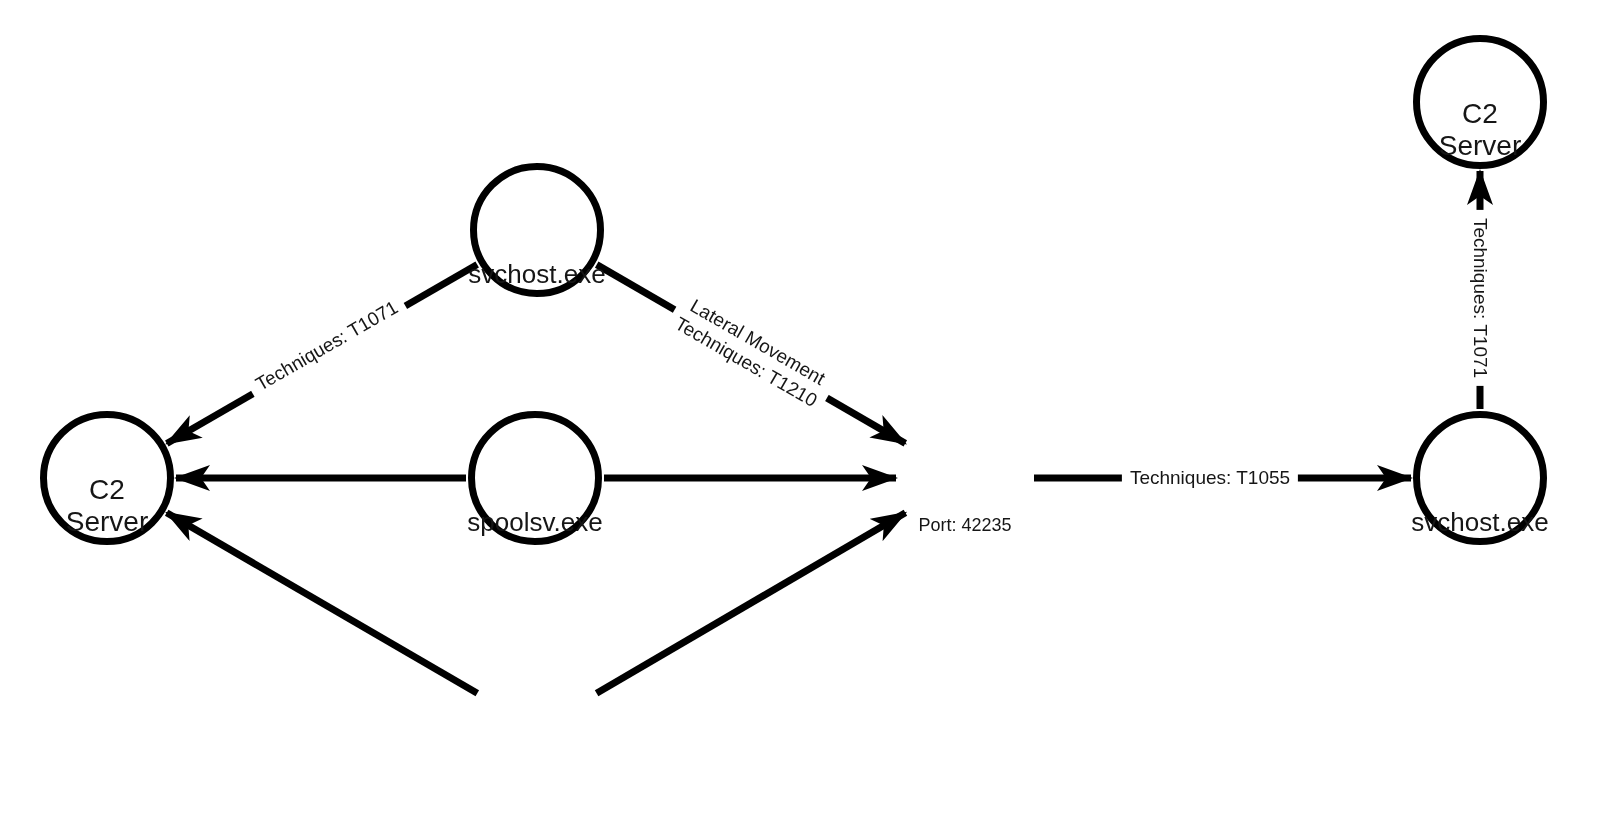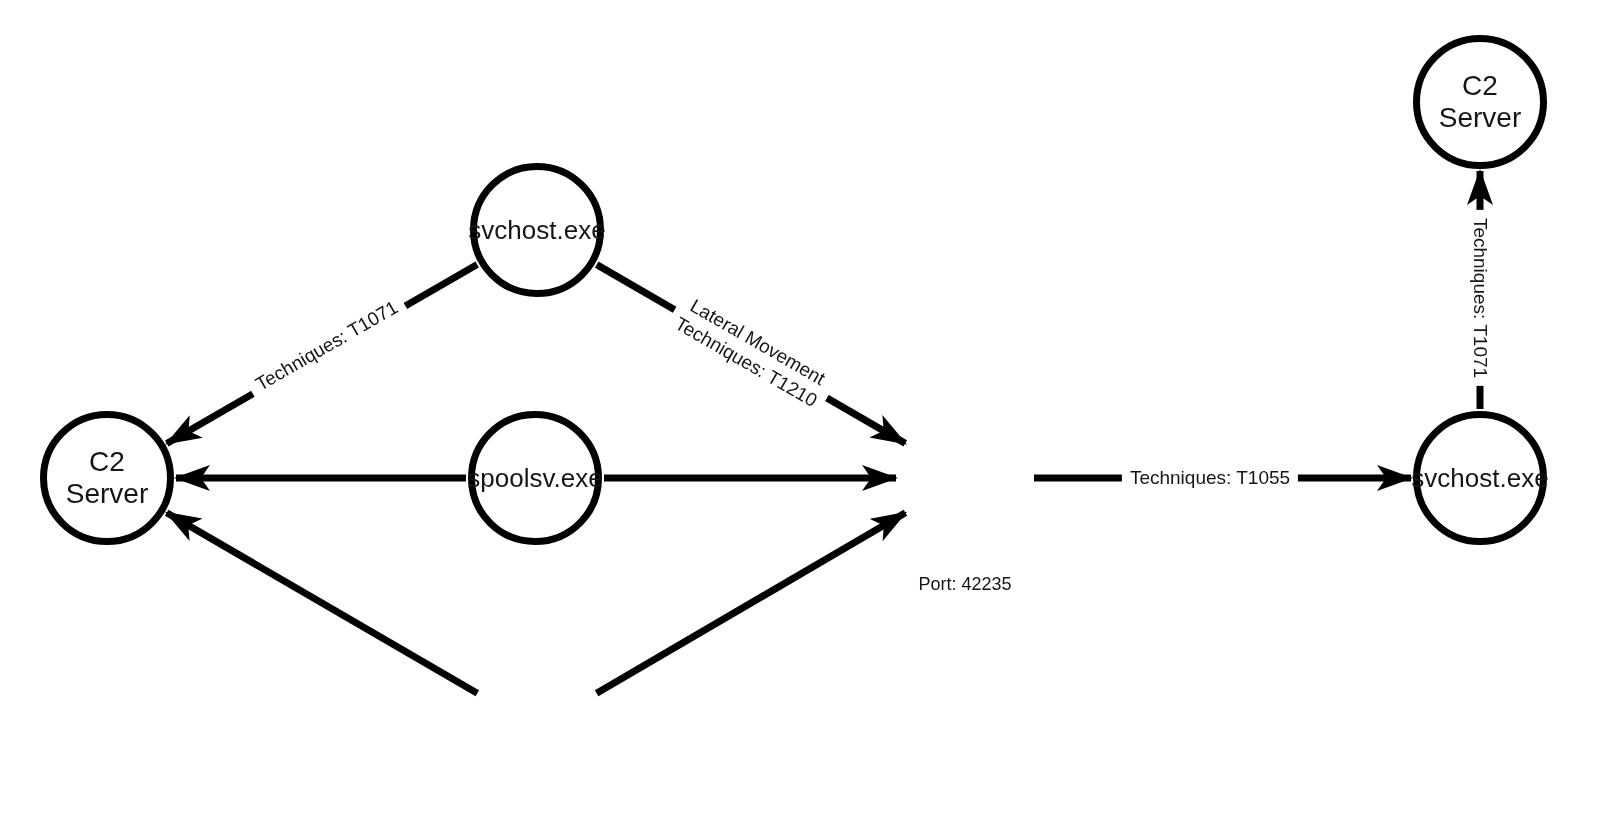--- a/index.html
+++ b/index.html
@@ -29,21 +29,21 @@
   }
   .node {
     position: absolute;
     width: 134px;
     height: 134px;
     box-sizing: border-box;
     border: 7px solid #000000;
     border-radius: 50%;
     background: #ffffff;
     display: flex;
-    align-items: center;
+    align-items: flex-end;
     justify-content: center;
     text-align: center;
   }
   .node .node-label {
     display: block;
     color: #161616;
     padding: 0 8px;
   }
   .node.c2 .node-label {
     font-size: 28px;
@@ -119,21 +119,21 @@
   <div class="node exe" style="left:470px; top:163px;">
     <span class="node-label">svchost.exe</span>
   </div>
 
   <div class="node exe" style="left:468px; top:411px;">
     <span class="node-label">spoolsv.exe</span>
   </div>
 
 
 
-  <div class="port-label" style="left:965px; top:584px;">Port: 42235</div>
+  <div class="port-label" style="left:965px; top:525px;">Port: 42235</div>
 
   <div class="node exe" style="left:1413px; top:411px;">
     <span class="node-label">svchost.exe</span>
   </div>
 
   <div class="node c2" style="left:1413px; top:35px;">
     <span class="node-label">C2 Server</span>
   </div>
 
 </div>

